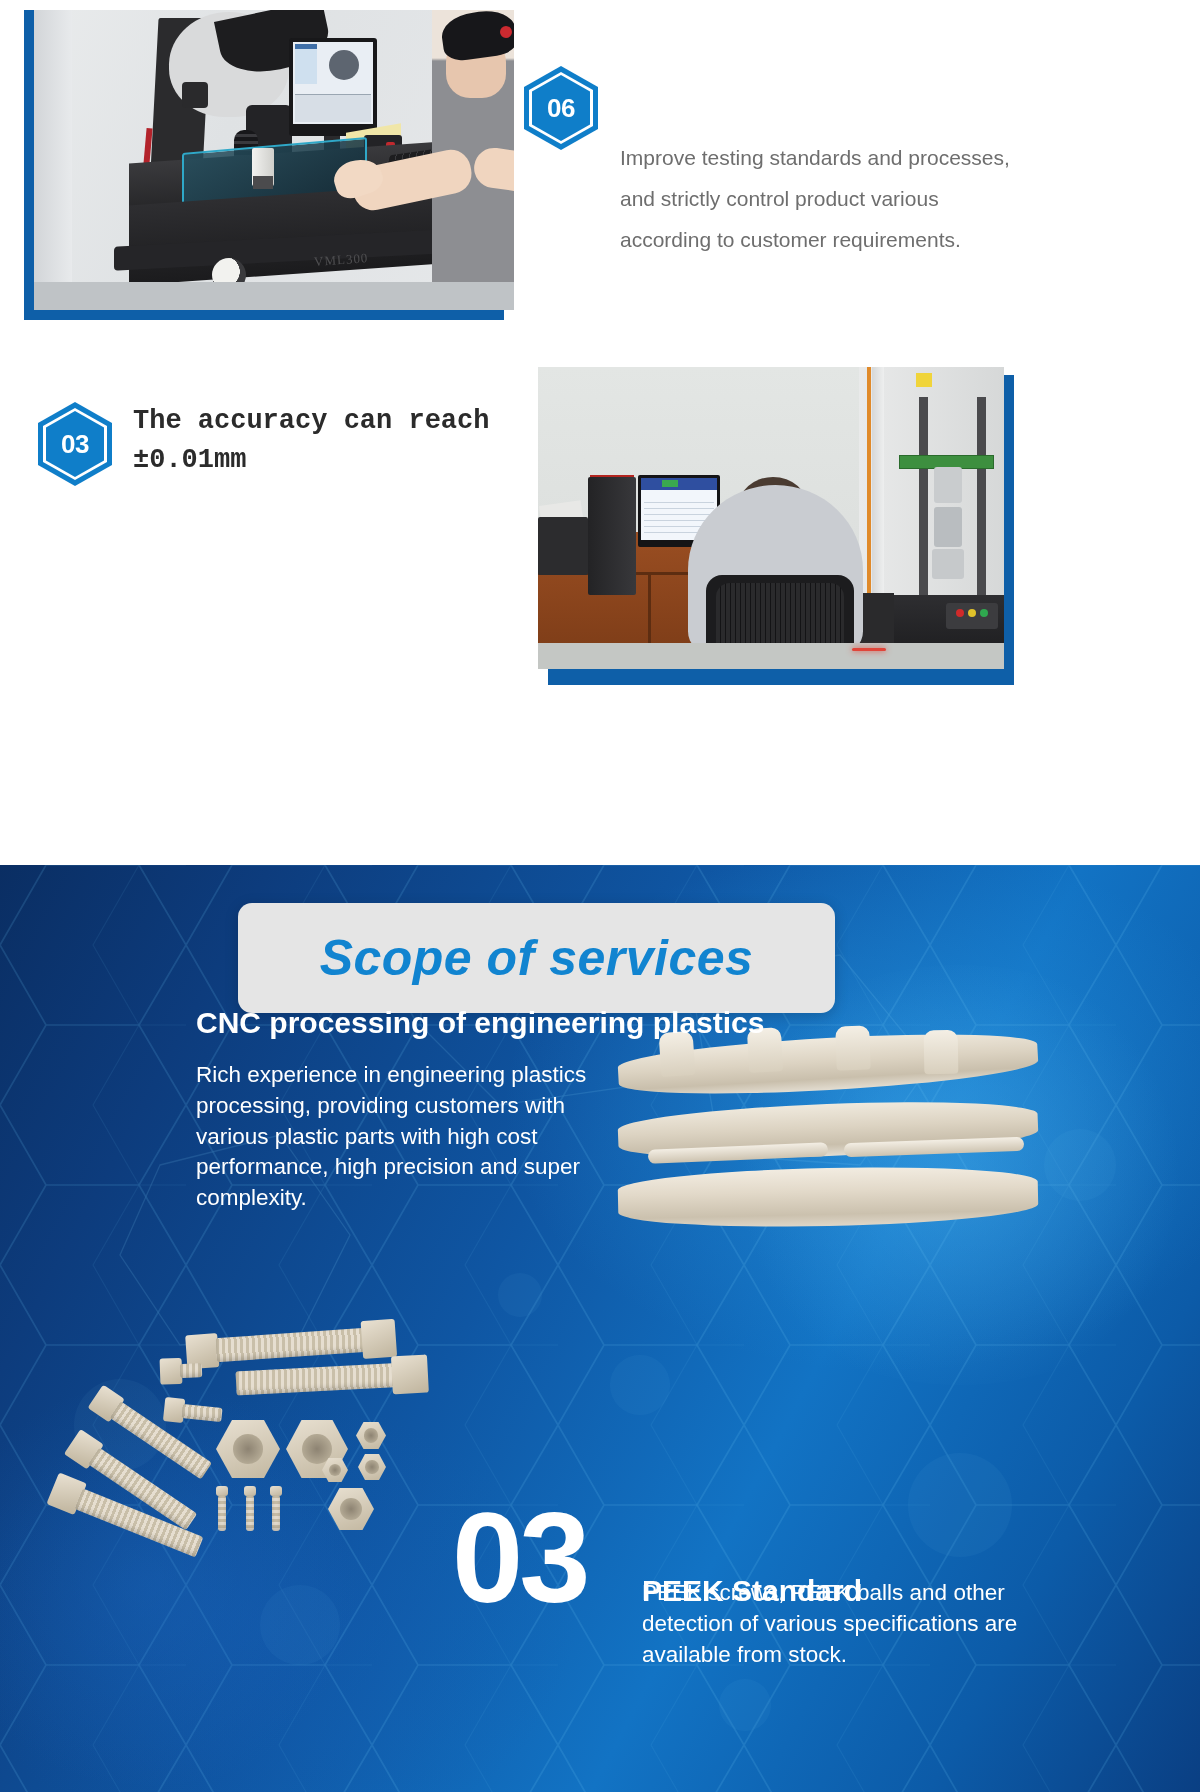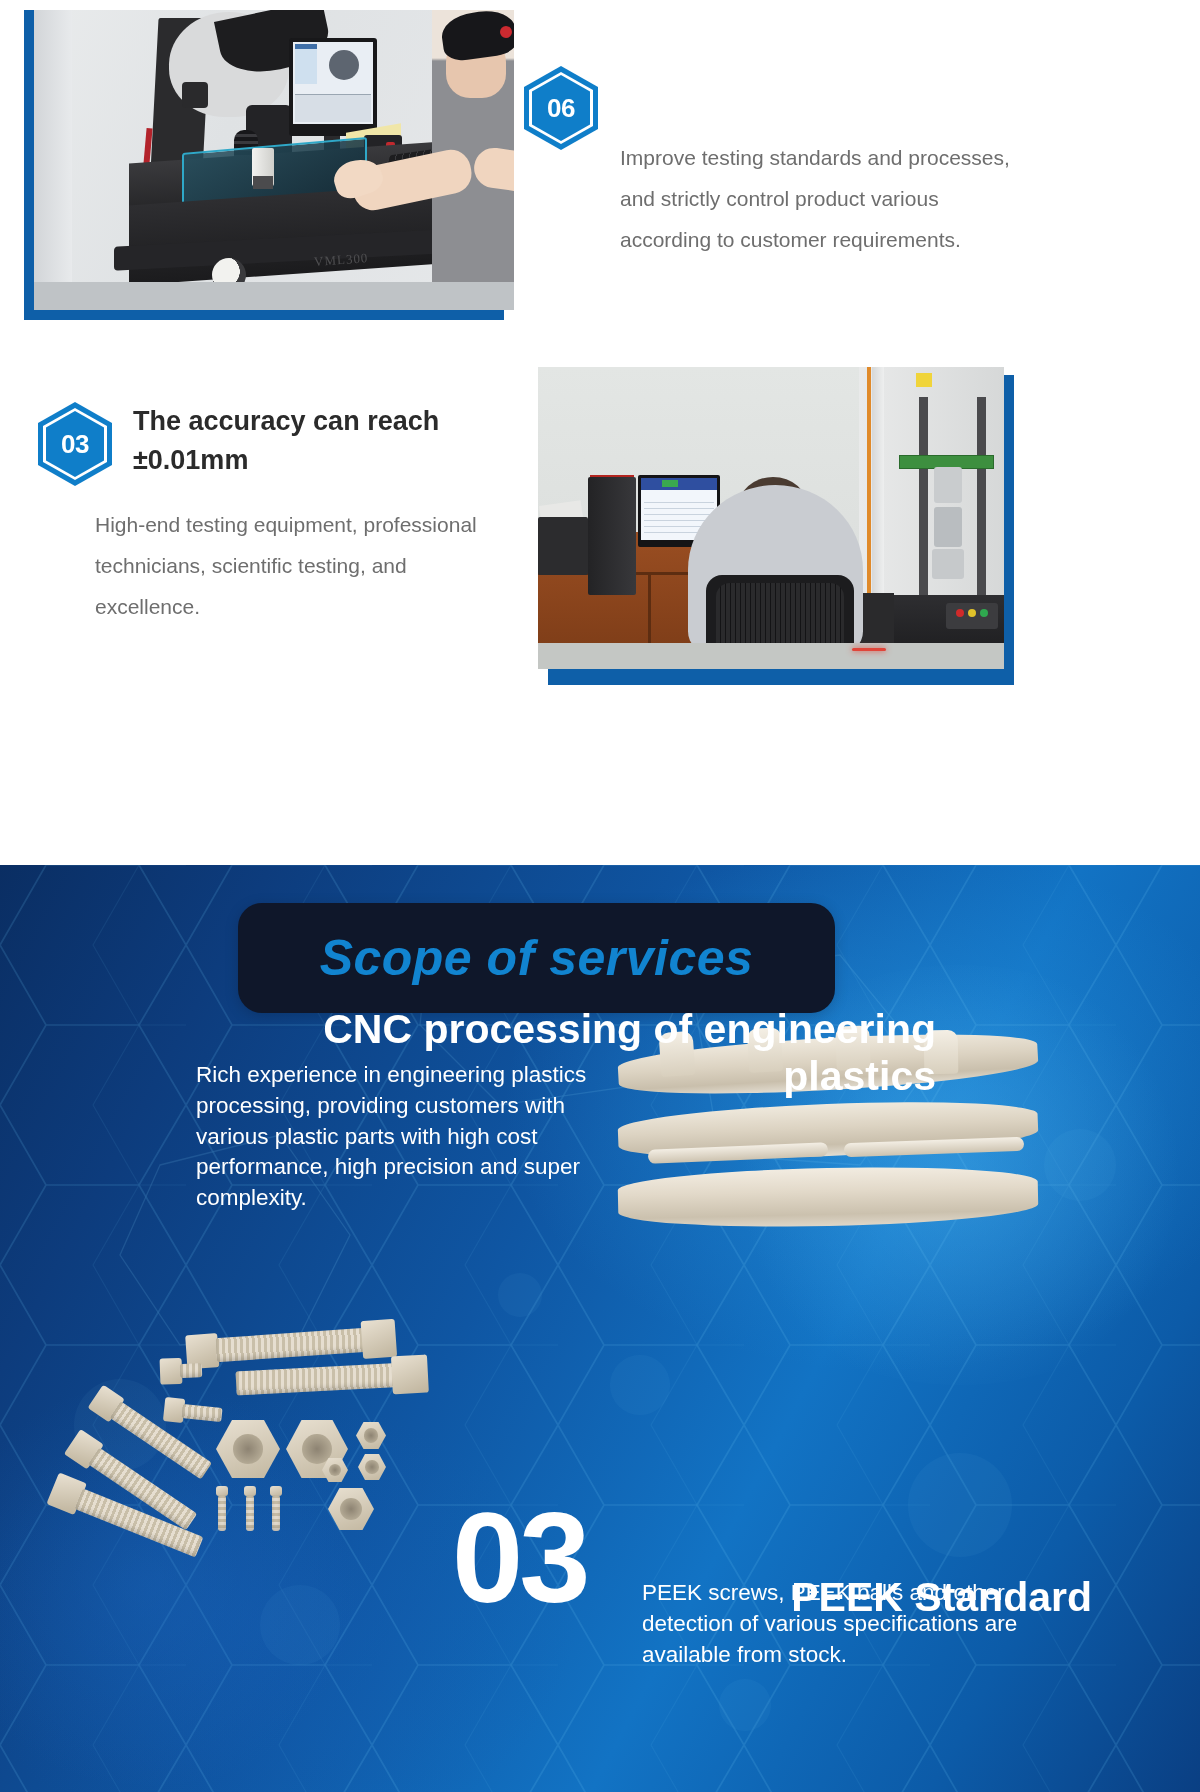--- a/index.html
+++ b/index.html
@@ -145,33 +145,33 @@
       linear-gradient(118deg, #0a2e63 0%, #0d3c7d 16%, #0f56a3 42%, #1273c4 64%, #0c5ba8 84%, #0a3f83 100%);
     overflow:hidden;
   }
   .hexpattern {
     position:absolute; inset:0; opacity:.30; pointer-events:none;
   }
   .glow { position:absolute; border-radius:50%; pointer-events:none; }
 
   .scope-card {
     position:absolute; left:238px; top:903px; width:597px; height:110px;
-    background:#0f172a; border-radius:24px;
+    background:#e5e5e5; border-radius:14px;
     box-shadow: 0 3px 14px rgba(0,0,0,.18);
     display:flex; align-items:center; justify-content:center;
   }
   .scope-title {
     color:#1184d0; font-size:50px; font-style:italic; font-weight:bold; letter-spacing:.5px;
   }
 
   .bignum {
     position:absolute; color:#ffffff; font-weight:bold; line-height:.9;
     font-size:128px; letter-spacing:-4px;
   }
-  .svc-title { position:absolute; color:#ffffff; font-size:41px; font-weight:bold;text-align:right; }
+  .svc-title { position:absolute; color:#ffffff; font-size:30px; font-weight:bold; }
   .svc-body  { position:absolute; color:#ffffff; font-size:22.5px; line-height:1.37; }
 
   
   .peek-part { position:absolute; left:618px; top:1028px; width:420px; height:235px; }
   .peek-band {
     position:absolute; left:0; width:420px; height:52px;
     background: linear-gradient(180deg,#efe9dd 0%,#dcd3c2 45%,#c9bfac 78%,#e3ddd1 100%);
     border-radius: 50% / 18px;
   }
   .peek-band.b1 { top:10px;  transform: rotate(-3.2deg); }
@@ -312,22 +312,21 @@
       </div>
     </div>
 
     <div class="hexbadge" style="left:38px; top:402px;">
       <div class="hex-outer"></div>
       <div class="hex-inner"></div>
       <div class="hex-core"></div>
       <div class="hex-num">03</div>
     </div>
 
-    <div class="blk-title" style="left:133px; top:402px; width:370px;">The accuracy can reach ±0.01mm</div>
-    <div class="blk-body" style="left:95px; top:505px; width:420px;">High-end testing equipment, professional technicians, scientific testing, and excellence.</div>
+    <div class="blk-title" style="left:133px; top:402px; width:370px;font-family:Liberation Mono, monospace;">The accuracy can reach ±0.01mm</div>
   </div>
 
   <div class="blue-section">
 
     <svg class="hexpattern" width="1200" height="927" viewBox="0 0 1200 927" preserveAspectRatio="none">
       <defs>
         <pattern id="hexgrid" width="186" height="160" patternUnits="userSpaceOnUse">
           <path d="M46 0 L139 0 L186 80 L139 160 L46 160 L0 80 Z" fill="none" stroke="#69c3f0" stroke-width="1.7" opacity=".55"></path>
           <path d="M139 0 L232 0 L279 80 L232 160 L139 160 L93 80 Z" fill="none" stroke="#69c3f0" stroke-width="1.1" opacity=".3"></path>
         </pattern>

